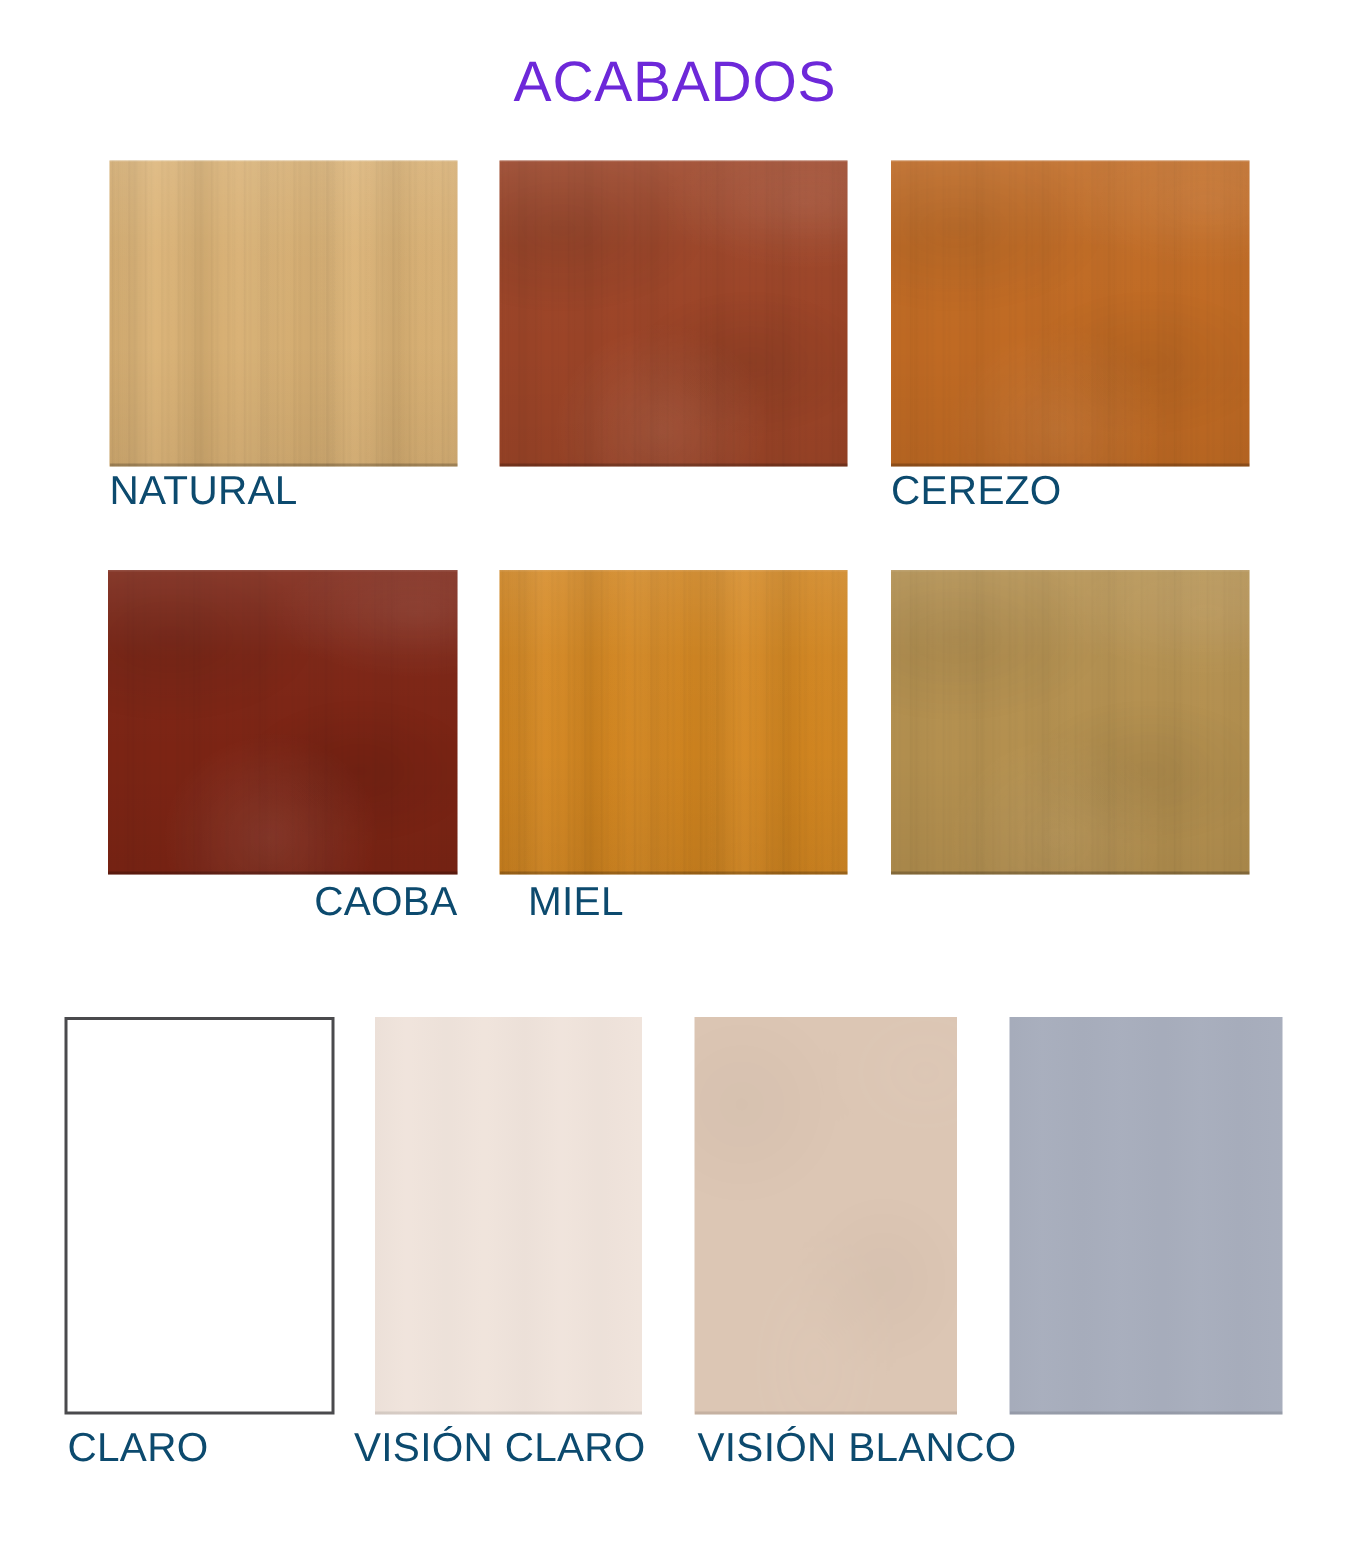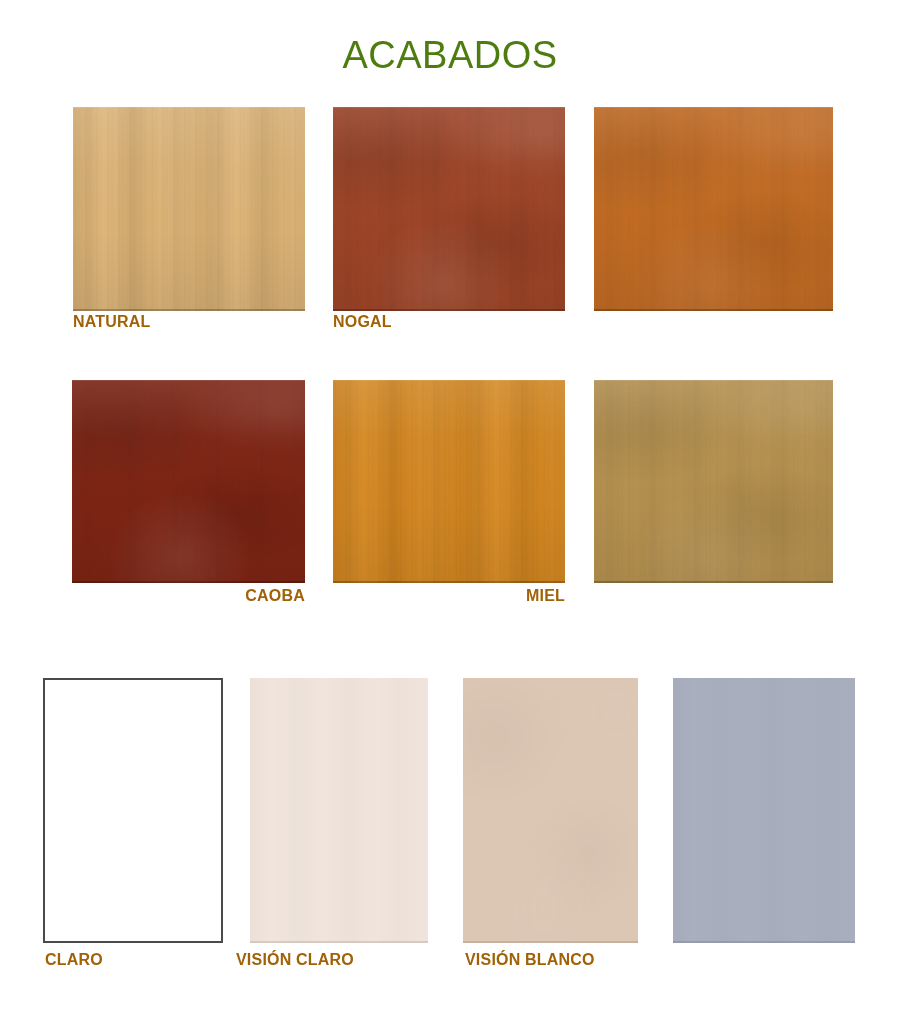--- a/index.html
+++ b/index.html
@@ -27,44 +27,44 @@
   
   .page-title {
     position: absolute;
     left: 0;
     top: 36px;
     width: 900px;
     text-align: center;
     font-size: 38px;
     letter-spacing: 0.5px;
     font-weight: 400;
-    color: #4d7c0f;
+    color: #6d28d9;
     line-height: 1;
   }
 
   
   .swatch-card {
     position: absolute;
   }
   .swatch-chip {
     position: absolute;
     left: 0;
     top: 0;
     width: 100%;
     height: 100%;
     background-color: #ccc;
     background-repeat: repeat;
   }
   .swatch-label {
     position: absolute;
     left: 0;
     white-space: nowrap;
-    font-size: 16px;
-    font-weight: 700;
-    color: #a16207;
+    font-size: 27px;
+    font-weight: 400;
+    color: #0c4a6e;
     letter-spacing: 0.2px;
     line-height: 1;
   }
 
   
   .grain {
     position: absolute;
     inset: 0;
     pointer-events: none;
   }
@@ -158,50 +158,50 @@
   <div class="swatch-label" style="left:73px; top:314px; width:232px;">NATURAL</div>
 
   <div class="swatch-card" style="left:333px; top:107px; width:232px; height:204px;">
     <div class="swatch-chip" style="background-color:#9c4427;">
       <div class="grain blotch"></div>
       <div class="grain vstripe" style="opacity:0.55;"></div>
       <div class="sheen"></div>
       <div class="edge-dark"></div>
     </div>
   </div>
-  <div class="swatch-label" style="left:333px; top:314px; width:232px;">NOGAL</div>
 
   <div class="swatch-card" style="left:594px; top:107px; width:239px; height:204px;">
     <div class="swatch-chip" style="background-color:#c06a23;">
       <div class="grain blotch" style="opacity:0.7;"></div>
       <div class="grain vstripe" style="opacity:0.45;"></div>
       <div class="sheen"></div>
       <div class="edge-dark"></div>
     </div>
   </div>
+  <div class="swatch-label" style="left:594px; top:314px; width:239px;">CEREZO</div>
 
   <div class="swatch-card" style="left:72px; top:380px; width:233px; height:203px;">
     <div class="swatch-chip" style="background-color:#7c2414;">
       <div class="grain blotch"></div>
       <div class="grain vstripe" style="opacity:0.40;"></div>
       <div class="sheen"></div>
       <div class="edge-dark"></div>
     </div>
   </div>
   <div class="swatch-label" style="left:72px; top:588px; width:233px;text-align:right;">CAOBA</div>
 
   <div class="swatch-card" style="left:333px; top:380px; width:232px; height:203px;">
     <div class="swatch-chip" style="background-color:#d5871f;">
       <div class="grain softv"></div>
       <div class="grain vstripe"></div>
       <div class="sheen"></div>
       <div class="edge-dark"></div>
     </div>
   </div>
-  <div class="swatch-label" style="left:333px; top:588px; width:232px;text-align:right;">MIEL</div>
+  <div class="swatch-label" style="left:352px; top:588px; width:232px;">MIEL</div>
 
   <div class="swatch-card" style="left:594px; top:380px; width:239px; height:203px;">
     <div class="swatch-chip" style="background-color:#b4904f;">
       <div class="grain blotch" style="opacity:0.65;"></div>
       <div class="grain vstripe" style="opacity:0.50;"></div>
       <div class="sheen"></div>
       <div class="edge-dark"></div>
     </div>
   </div>
 

